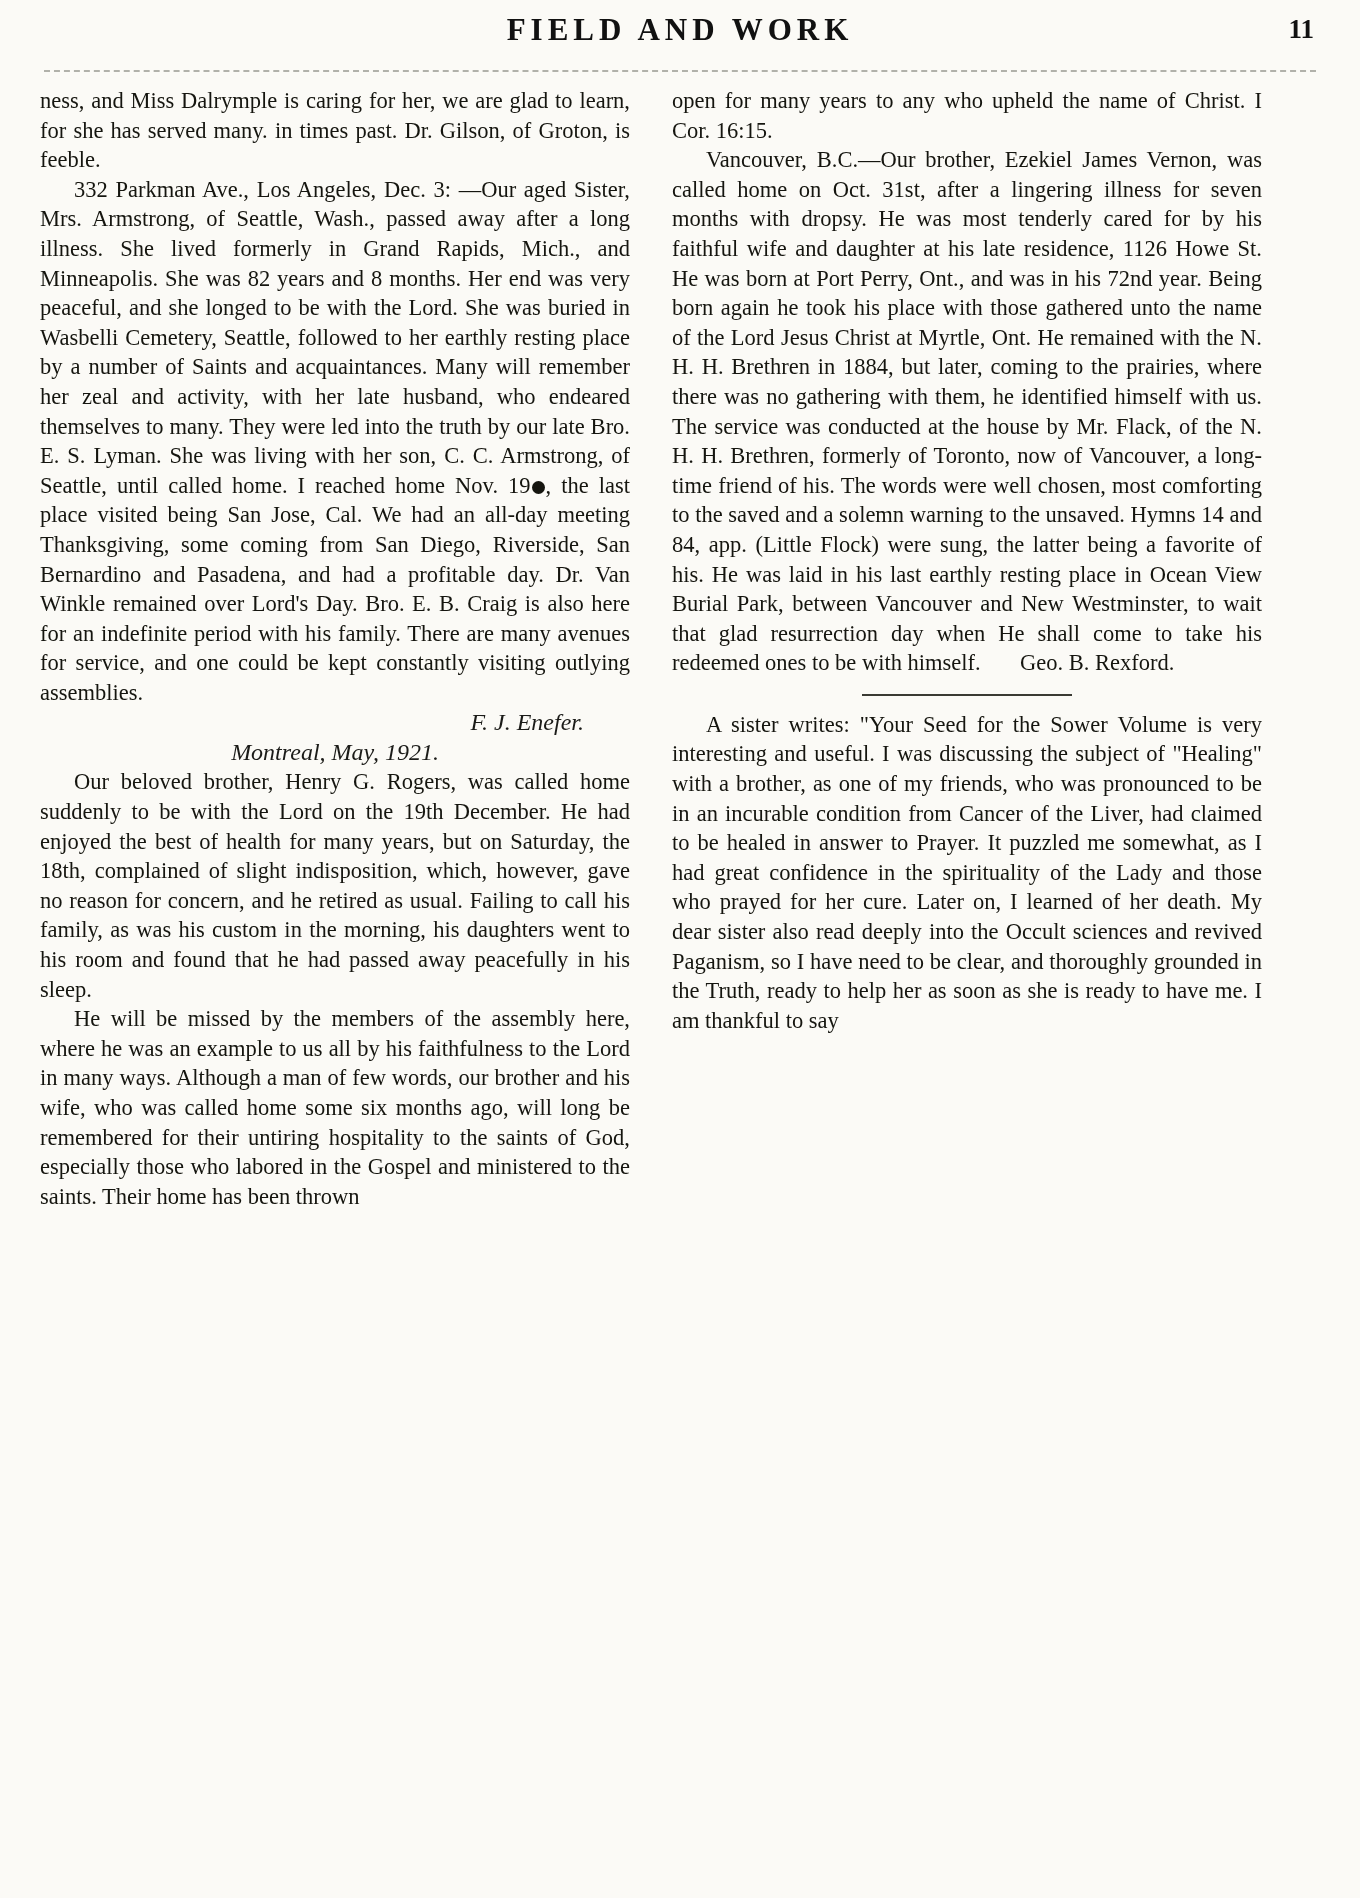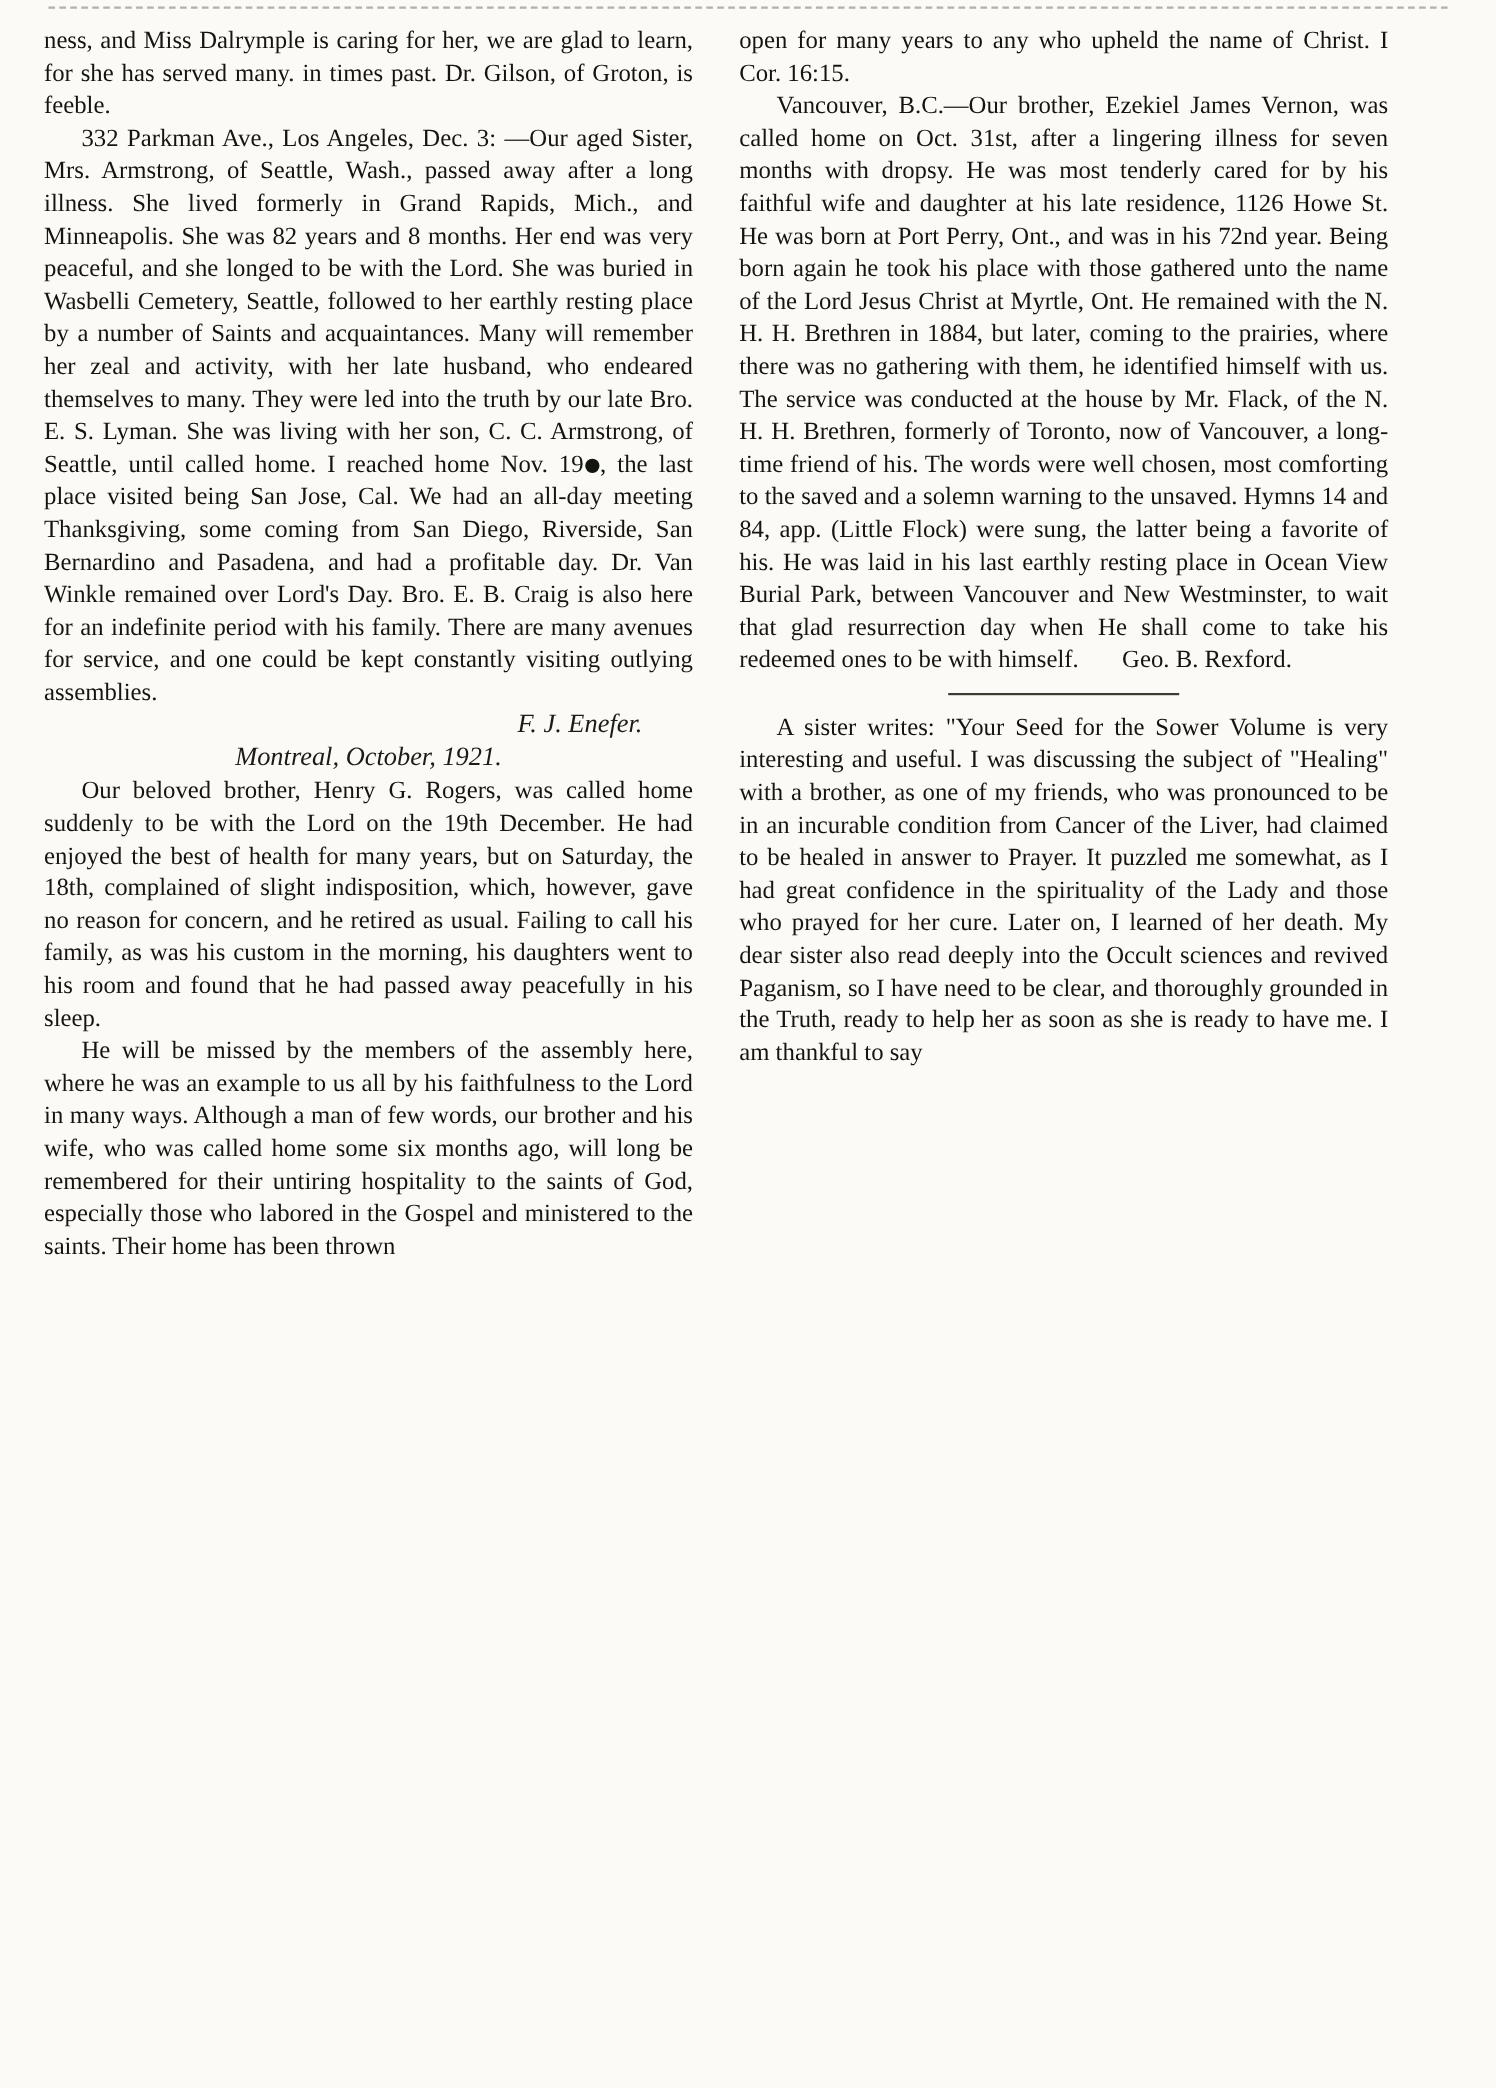--- a/index.html
+++ b/index.html
@@ -119,34 +119,38 @@
     border-radius: 50%;
     vertical-align: -1px;
     margin: 0 1px;
   }
 </style>
 </head>
 <body>
 
 <div class="page">
 
+  <div class="header">
+    <div class="running-title">FIELD AND WORK</div>
+    <div class="page-number">11</div>
+  </div>
 
   <div class="rule dashy"></div>
 
   <div class="columns">
 
     <div class="col">
 
       <p class="body">ness, and Miss Dalrymple is caring for her, we are glad to learn, for she has served many. in times past. Dr. Gilson, of Groton, is feeble.</p>
 
       <p class="body indent"><span>332 Parkman Ave., Los Angeles, Dec. 3: —Our aged Sister, Mrs. Armstrong, of Seattle, Wash., passed away after a long illness. She lived formerly in Grand Rapids, Mich., and Minneapolis. She was 82 years and 8 months. Her end was very peaceful, and she longed to be with the Lord. She was buried in Wasbelli Cemetery, Seattle, followed to her earthly resting place by a number of Saints and acquaintances. Many will remember her zeal and activity, with her late husband, who endeared themselves to many. They were led into the truth by our late Bro. E. S. Lyman. She was living with her son, C. C. Armstrong, of Seattle, until called home. I reached home Nov. 19</span><span class="blotch"></span><span>, the last place visited being San Jose, Cal. We had an all-day meeting Thanksgiving, some coming from San Diego, Riverside, San Bernardino and Pasadena, and had a profitable day. Dr. Van Winkle remained over Lord's Day. Bro. E. B. Craig is also here for an indefinite period with his family. There are many avenues for service, and one could be kept constantly visiting outlying assemblies.</span></p>
 
       <span class="sig">F. J. Enefer.</span>
 
-      <span class="sig center">Montreal, October, 1921.</span>
+      <span class="sig center">Montreal, May, 1921.</span>
 
       <p class="body indent">Our beloved brother, Henry G. Rogers, was called home suddenly to be with the Lord on the 19th December. He had enjoyed the best of health for many years, but on Saturday, the 18th, complained of slight indisposition, which, however, gave no reason for concern, and he retired as usual. Failing to call his family, as was his custom in the morning, his daughters went to his room and found that he had passed away peacefully in his sleep.</p>
 
       <p class="body indent">He will be missed by the members of the assembly here, where he was an example to us all by his faithfulness to the Lord in many ways. Although a man of few words, our brother and his wife, who was called home some six months ago, will long be remembered for their untiring hospitality to the saints of God, especially those who labored in the Gospel and ministered to the saints. Their home has been thrown</p>
 
     </div>
 
     <div class="col">
 
       <p class="body">open for many years to any who upheld the name of Christ. I Cor. 16:15.</p>

